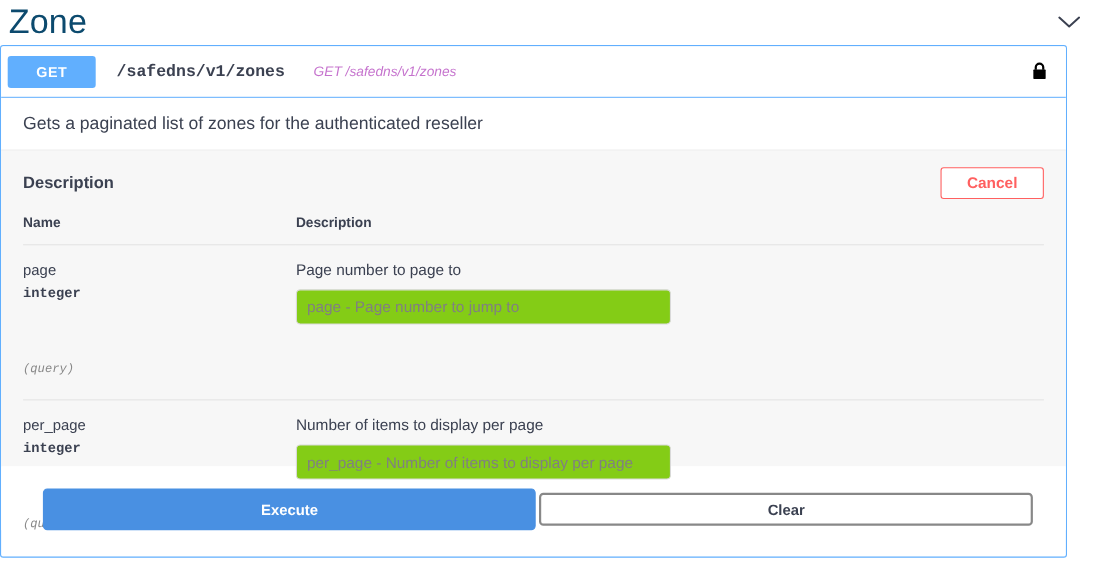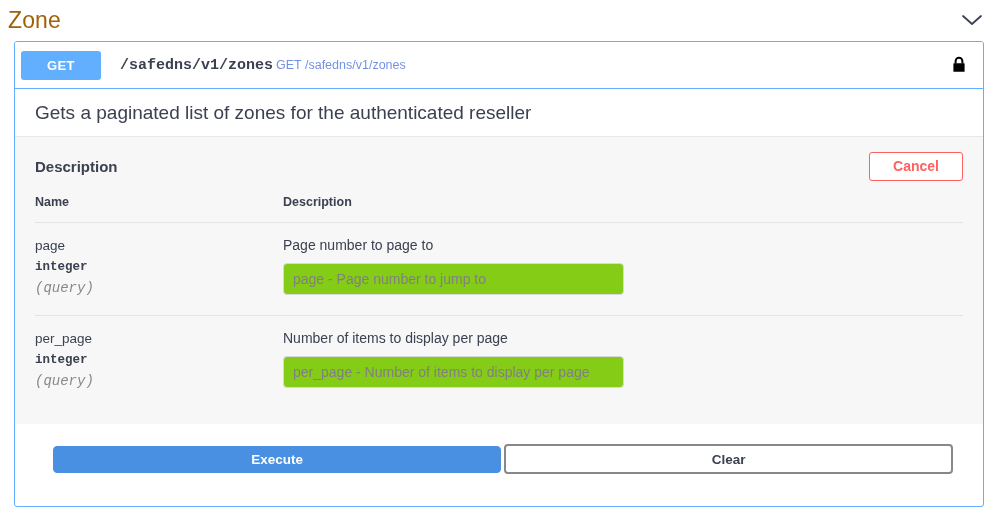--- a/index.html
+++ b/index.html
@@ -12,32 +12,32 @@
   }
   .page { position: relative; width: 1002px; height: 510px; background: #fff; }
 
   
   .tag-header {
     position: absolute; left: 0; top: 0; width: 1002px; height: 40px;
     display: flex; align-items: center; justify-content: space-between;
     padding: 0 16px 0 8px;
   }
   .tag-title {
-    font-size: 23px; color: #a16207; font-weight: 400;
+    font-size: 31px; color: #0c4a6e; font-weight: 400;
     letter-spacing: 0.1px; line-height: 28px;
   }
   .chevron-btn {
     width: 28px; height: 28px; display: flex; align-items: center; justify-content: center;
     background: transparent; border: none; cursor: pointer; padding: 0;
   }
   .chevron-btn svg { display: block; }
 
   
   .opblock {
-    position: absolute; left: 14px; top: 41px; width: 970px; height: 466px;
+    position: absolute; left: 0; top: 41px; width: 970px; height: 466px;
     border: 1px solid #61affe;
     border-radius: 3px;
     background: #fff;
     overflow: hidden;
   }
 
   .opblock-summary {
     display: flex; align-items: center;
     height: 47px;
     border-bottom: 1px solid #61affe;
@@ -54,33 +54,34 @@
     border-radius: 3px;
     text-transform: uppercase;
   }
   .op-path {
     margin-left: 19px;
     font-family: "Liberation Mono", monospace;
     font-size: 15px; font-weight: bold; color: #3b4151;
     white-space: nowrap;
   }
   .op-summary-desc {
-    margin-left: 3px;
-    font-size: 12.5px; color: #1d4ed8; opacity: 0.62;
+    margin-left: 26px;
+    font-size: 12.5px; color: #a21caf; opacity: 0.62;
     white-space: nowrap;
     flex: 1;
+    font-style: italic;
   }
   .lock-icon { width: 20px; height: 20px; display: block; flex-shrink: 0; }
 
   
   .op-description {
     height: 48px; display: flex; align-items: center;
     padding: 0 20px; background: #fff;
     border-bottom: 1px solid #e8e8e8;
-    font-size: 19px; color: #3b4151;
+    font-size: 16px; color: #3b4151;
   }
 
   
   .params-section {
     background: #f7f7f7;
     padding: 0 20px;
     height: 287px;
   }
   .params-head {
     display: flex; align-items: center; justify-content: space-between;
@@ -121,22 +122,23 @@
     font-family: "Liberation Sans", sans-serif;
     line-height: 20px;
   }
   .param-type {
     font-family: "Liberation Mono", monospace;
     font-size: 12.5px; font-weight: bold; color: #3b4151;
     line-height: 22px;
   }
   .param-in {
     font-family: "Liberation Mono", monospace;
-    font-size: 14px; font-style: italic; color: #888;
+    font-size: 11px; font-style: italic; color: #888;
     line-height: 21px;
+    margin-top: 48px;
   }
   .param-desc {
     font-size: 14px; color: #3b4151; line-height: 18px;
     margin-bottom: 9px;
   }
   .param-input {
     width: 341px; height: 32px;
     border: 1px solid #d9d9d9;
     border-radius: 4px;
     background: #84cc16;
@@ -148,21 +150,21 @@
   }
   .param-input::placeholder { color: #808080; opacity: 1; }
 
   
   .exec-wrap {
     display: flex; align-items: center;
     padding: 20px 30px 0 38px;
     background: #fff;
   }
   .btn-execute {
-    width: 453px; height: 27px;
+    width: 453px; height: 38px;
     background: #4990e2;
     border: 1px solid #4990e2;
     color: #fff;
     font-size: 13.5px; font-weight: bold;
     font-family: "Liberation Sans", sans-serif;
     border-radius: 4px;
     cursor: pointer;
   }
   .btn-clear {
     width: 453px; height: 30px;

